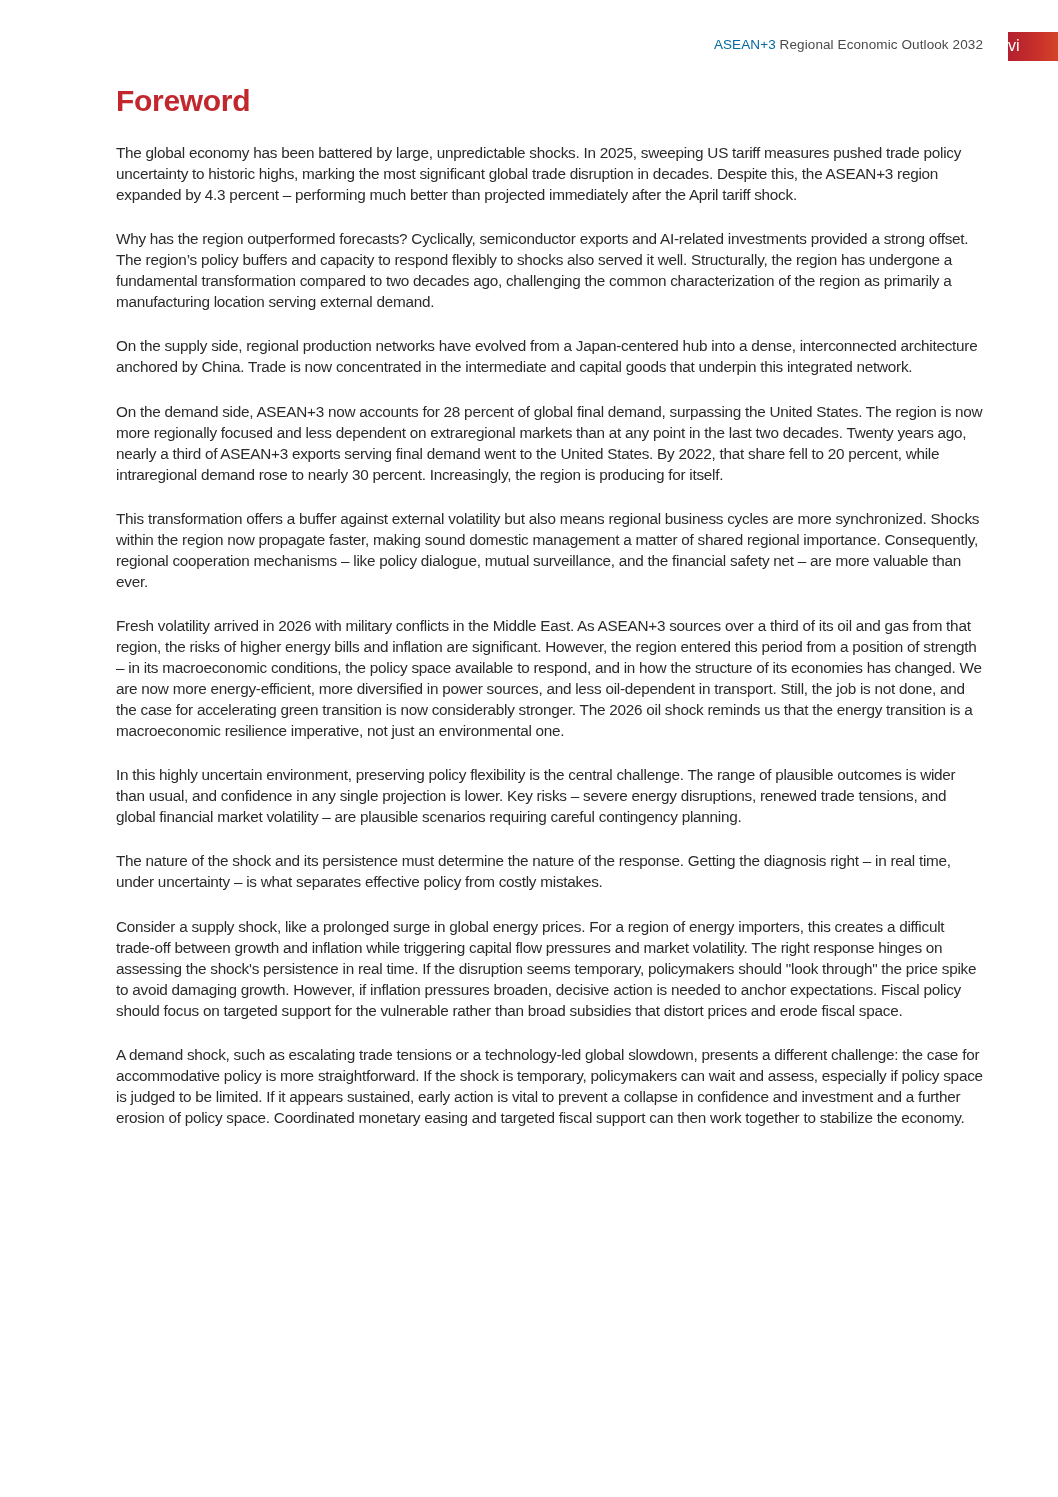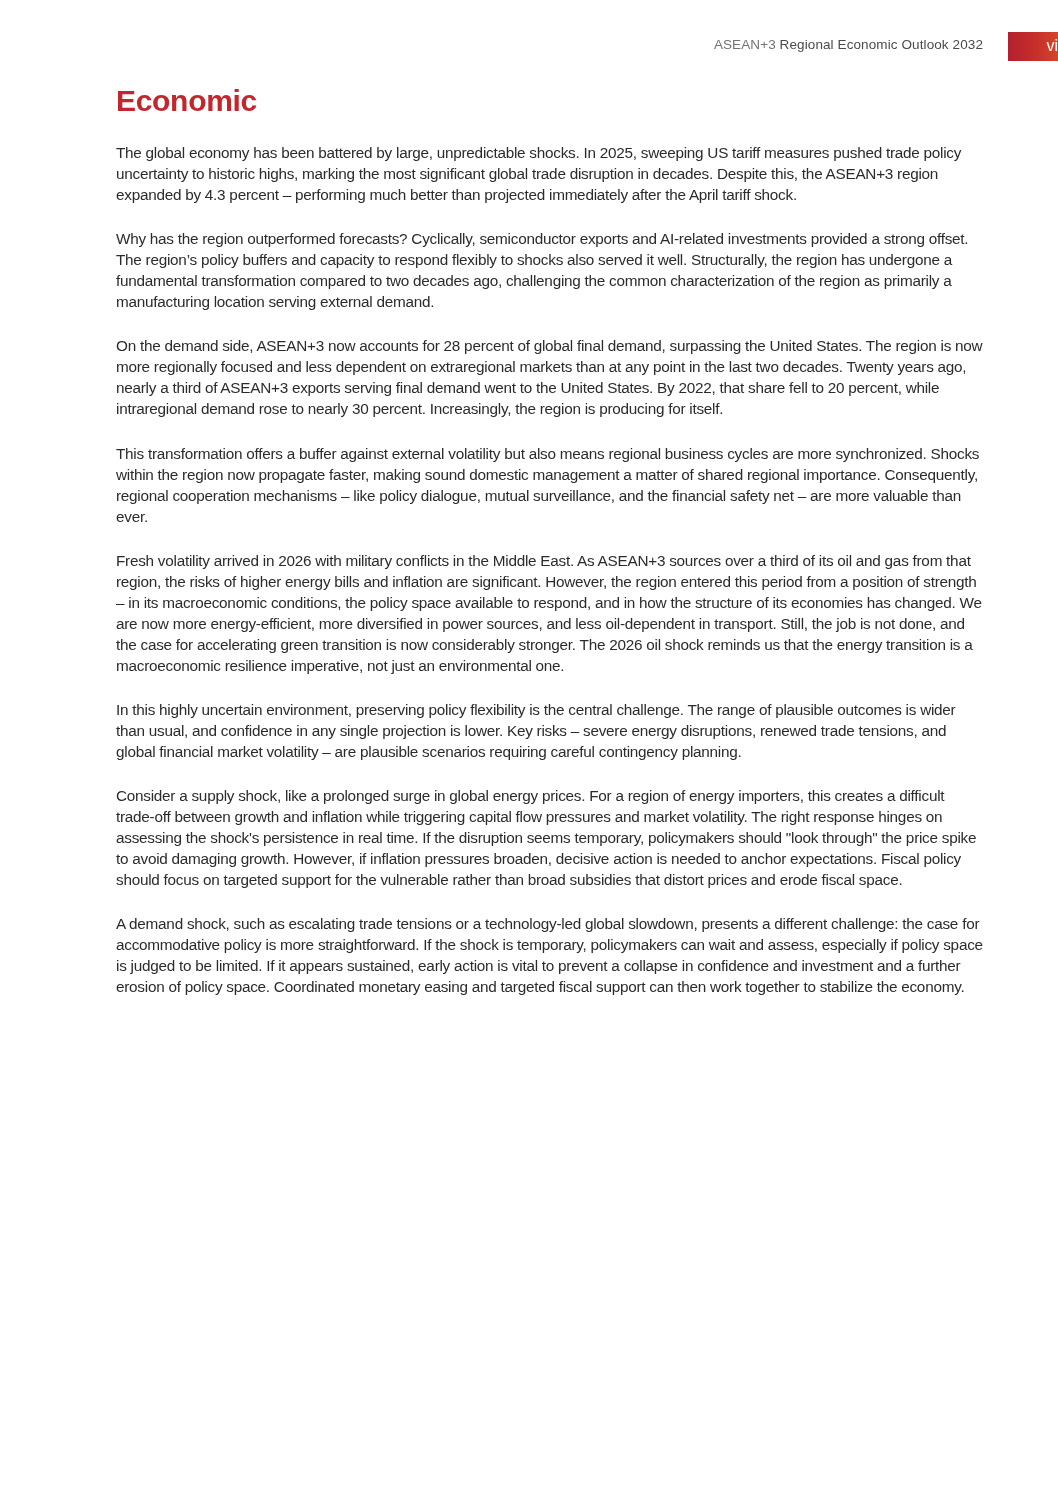--- a/index.html
+++ b/index.html
@@ -2,49 +2,51 @@
 <html><head>
   <meta charset="utf-8">
   <style>
     html, body { margin: 0; padding: 0; background: #ffffff; }
     body { width: 1058px; height: 1497px; position: relative; overflow: hidden; font-family: "Liberation Sans", "DejaVu Sans", sans-serif; }
     .running-header {
       position: absolute; top: 37px; right: 75px;
       font-size: 13.5px; color: #4a4a4a; letter-spacing: 0.1px;
       white-space: nowrap;
     }
-    .running-header .brand { color: #737373; }
+    .running-header .brand { color: #0369a1; }
     .page-number {
       position: absolute; top: 32px; left: 1008px; width: 50px; height: 29px;
       background: linear-gradient(90deg, #b3202f 0%, #c8302a 60%, #d4452a 100%);
-      color: #ffffff; font-size: 16px; text-align: right; line-height: 28px;
+      color: #ffffff; font-size: 16px; text-align: left; line-height: 28px;
     }
     .title {
       position: absolute; top: 84px; left: 116px; margin: 0;
       font-size: 30px; font-weight: bold; color: #c1272d; letter-spacing: -0.3px;
     }
     .body-text {
       position: absolute; top: 142px; left: 116px; width: 870px;
       font-size: 15.3px; line-height: 21px; color: #2b2b2b;
       letter-spacing: -0.25px;
     }
     .body-text p { margin: 0 0 23.2px 0; }
   </style>
 </head>
 <body>
 
 <div class="running-header">
   <span class="brand">ASEAN+3</span><span> Regional Economic Outlook 2032</span>
 </div>
 <div class="page-number">vi</div>
 
-<h1 class="title">Economic</h1>
+<h1 class="title">Foreword</h1>
 
 <div class="body-text">
   <p>The global economy has been battered by large, unpredictable shocks. In 2025, sweeping US tariff measures pushed trade policy uncertainty to historic highs, marking the most significant global trade disruption in decades. Despite this, the ASEAN+3 region expanded by 4.3 percent – performing much better than projected immediately after the April tariff shock.</p>
   <p>Why has the region outperformed forecasts? Cyclically, semiconductor exports and AI-related investments provided a strong offset. The region’s policy buffers and capacity to respond flexibly to shocks also served it well. Structurally, the region has undergone a fundamental transformation compared to two decades ago, challenging the common characterization of the region as primarily a manufacturing location serving external demand.</p>
+  <p>On the supply side, regional production networks have evolved from a Japan-centered hub into a dense, interconnected architecture anchored by China. Trade is now concentrated in the intermediate and capital goods that underpin this integrated network.</p>
   <p>On the demand side, ASEAN+3 now accounts for 28 percent of global final demand, surpassing the United States. The region is now more regionally focused and less dependent on extraregional markets than at any point in the last two decades. Twenty years ago, nearly a third of ASEAN+3 exports serving final demand went to the United States. By 2022, that share fell to 20 percent, while intraregional demand rose to nearly 30 percent. Increasingly, the region is producing for itself.</p>
   <p>This transformation offers a buffer against external volatility but also means regional business cycles are more synchronized. Shocks within the region now propagate faster, making sound domestic management a matter of shared regional importance. Consequently, regional cooperation mechanisms – like policy dialogue, mutual surveillance, and the financial safety net – are more valuable than ever.</p>
   <p>Fresh volatility arrived in 2026 with military conflicts in the Middle East. As ASEAN+3 sources over a third of its oil and gas from that region, the risks of higher energy bills and inflation are significant. However, the region entered this period from a position of strength – in its macroeconomic conditions, the policy space available to respond, and in how the structure of its economies has changed. We are now more energy-efficient, more diversified in power sources, and less oil-dependent in transport. Still, the job is not done, and the case for accelerating green transition is now considerably stronger. The 2026 oil shock reminds us that the energy transition is a macroeconomic resilience imperative, not just an environmental one.</p>
   <p>In this highly uncertain environment, preserving policy flexibility is the central challenge. The range of plausible outcomes is wider than usual, and confidence in any single projection is lower. Key risks – severe energy disruptions, renewed trade tensions, and global financial market volatility – are plausible scenarios requiring careful contingency planning.</p>
+  <p>The nature of the shock and its persistence must determine the nature of the response. Getting the diagnosis right – in real time, under uncertainty – is what separates effective policy from costly mistakes.</p>
   <p>Consider a supply shock, like a prolonged surge in global energy prices. For a region of energy importers, this creates a difficult trade-off between growth and inflation while triggering capital flow pressures and market volatility. The right response hinges on assessing the shock's persistence in real time. If the disruption seems temporary, policymakers should "look through" the price spike to avoid damaging growth. However, if inflation pressures broaden, decisive action is needed to anchor expectations. Fiscal policy should focus on targeted support for the vulnerable rather than broad subsidies that distort prices and erode fiscal space.</p>
   <p>A demand shock, such as escalating trade tensions or a technology-led global slowdown, presents a different challenge: the case for accommodative policy is more straightforward. If the shock is temporary, policymakers can wait and assess, especially if policy space is judged to be limited. If it appears sustained, early action is vital to prevent a collapse in confidence and investment and a further erosion of policy space. Coordinated monetary easing and targeted fiscal support can then work together to stabilize the economy.</p>
 </div>
 
 </body></html>

